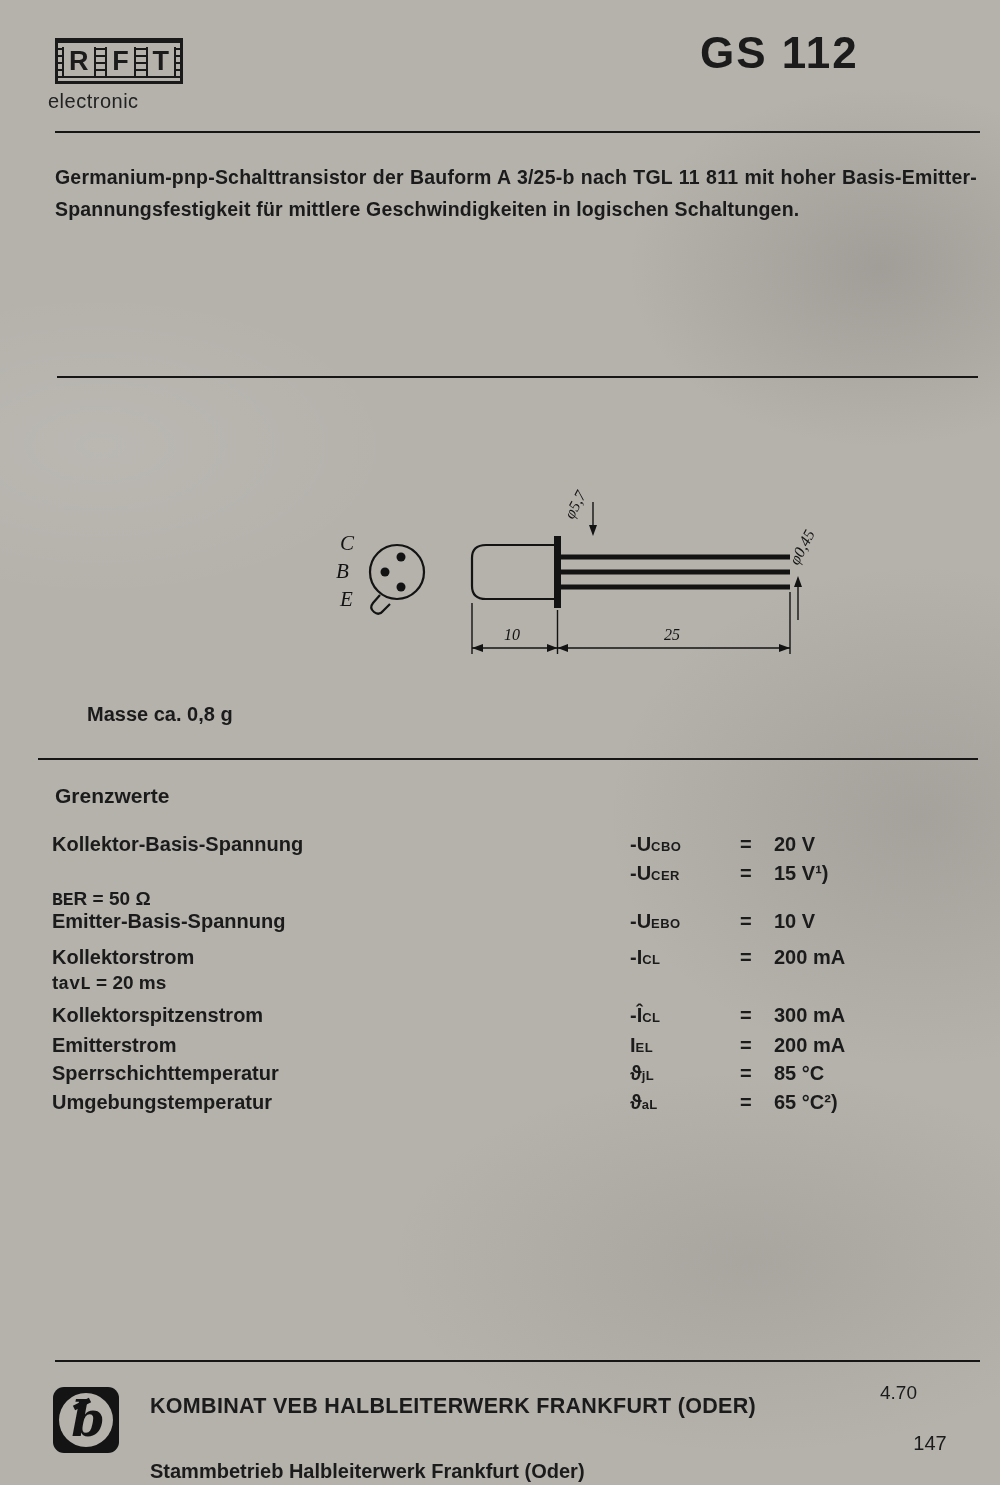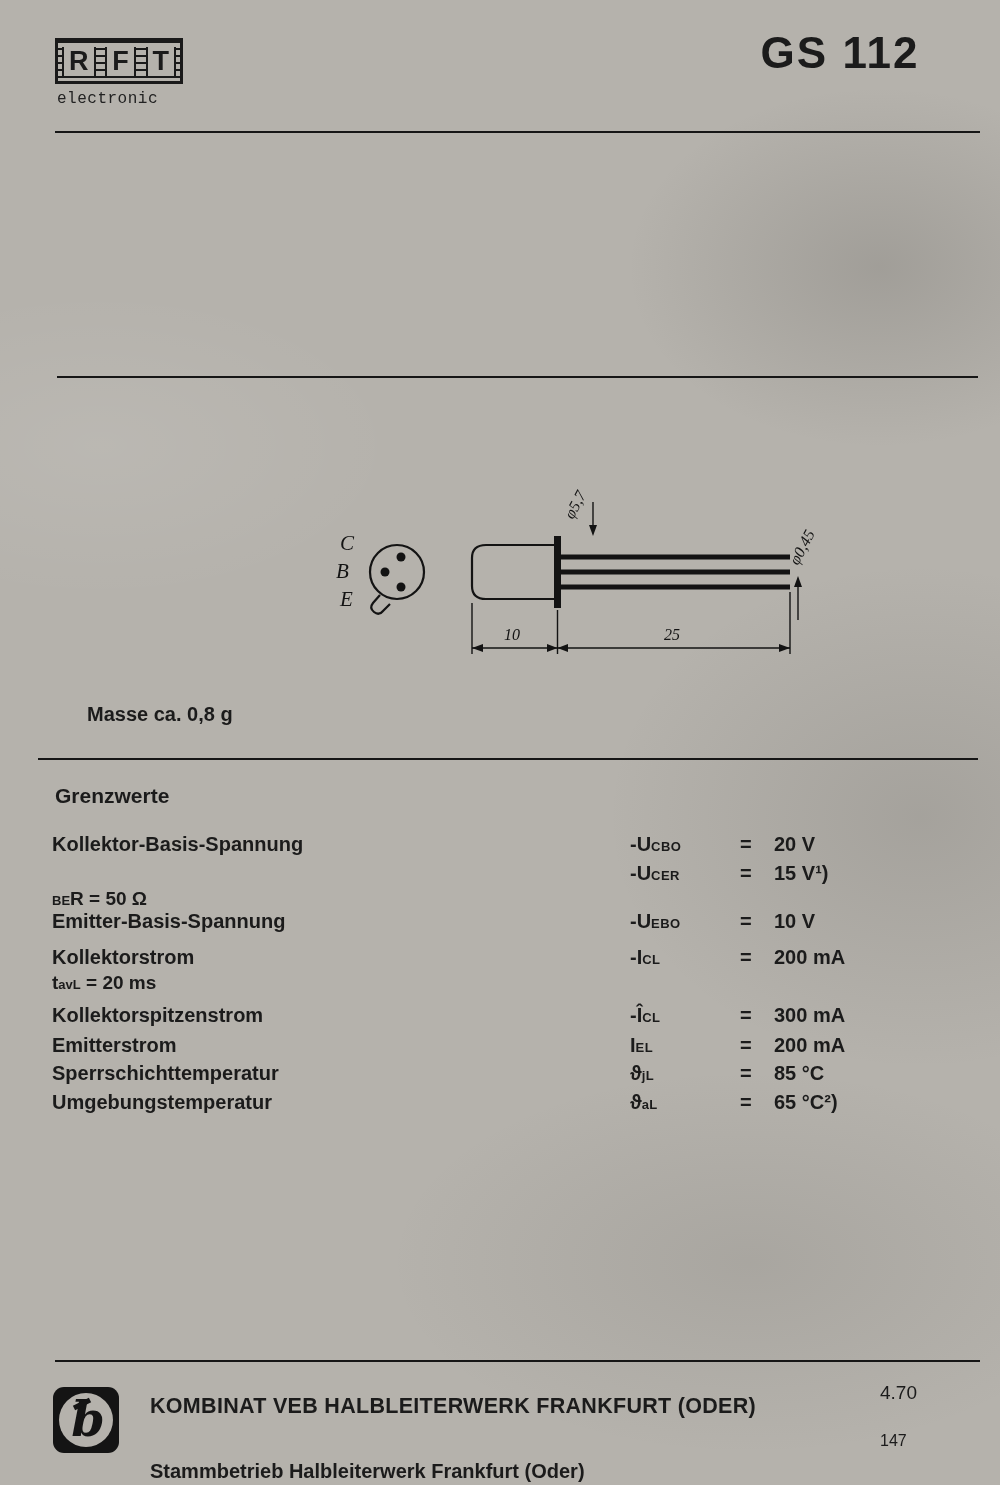--- a/index.html
+++ b/index.html
@@ -20,22 +20,22 @@
   .rft-logo {
     position:absolute; left:55px; top:38px; width:128px; height:46px;
     border:3px solid #1a1a1a; box-sizing:border-box;
     background:repeating-linear-gradient(180deg, #1a1a1a 0 2px, transparent 2px 7px);
     display:flex; align-items:center; justify-content:space-between; padding:0 4px;
   }
   .rft-logo .lt {
     font-weight:700; font-size:27px; line-height:1; background:#b5b2ac;
     border-left:2px solid #1a1a1a; border-right:2px solid #1a1a1a; padding:1px 5px;
   }
-  .brand-sub { position:absolute; left:57px; top:90px; font-size:16px; letter-spacing:0.5px; color:#222;font-family:Liberation Mono, monospace; }
-  .part-number { position:absolute; left:700px; top:28px; width:280px; text-align:center;
+  .brand-sub { position:absolute; left:48px; top:90px; font-size:20px; letter-spacing:0.5px; color:#222; }
+  .part-number { position:absolute; left:700px; top:28px; width:280px; text-align:left;
     font-size:44px; font-weight:700; letter-spacing:2px; }
 
   .description { position:absolute; left:55px; top:162px; width:922px;
     font-size:19.5px; line-height:1.62; font-weight:700; text-align:justify; letter-spacing:0.2px; }
 
   
   .dwg { position:absolute; left:300px; top:468px; }
   .dwg text { font-family:"Liberation Serif","DejaVu Serif",serif; font-style:italic; fill:#131313; }
   .dwg .pin { font-size:21px; }
   .dwg .dim { font-size:16px; }
@@ -48,44 +48,45 @@
 
   .limits { position:absolute; left:52px; top:828px; width:900px; height:330px;
     font-size:20px; font-weight:700; }
   .lrow { position:absolute; left:0; width:100%; height:26px; white-space:nowrap; }
   .lrow .lab { position:absolute; left:0; }
   .lrow .sym { position:absolute; left:578px; }
   .lrow .rel { position:absolute; left:688px; }
   .lrow .val { position:absolute; left:722px; }
   .lnote { position:absolute; left:0; font-size:19px; font-weight:700; white-space:nowrap; }
   .sub { font-size:13px; letter-spacing:0.4px; }
-  .nsub { font-size:13px; }
+  .nsub { font-size:18px;font-family:Liberation Mono, monospace; }
 
   
   .hfo-logo { position:absolute; left:52px; top:1386px; }
   .footer-line1 { position:absolute; left:150px; top:1394px; font-size:21.5px; font-weight:700; letter-spacing:0.3px; }
   .footer-line2 { position:absolute; left:150px; top:1428px; font-size:20px; font-weight:700;margin-top:32px; }
   .date-code { position:absolute; left:880px; top:1382px; width:100px; font-size:19px; }
-  .page-number { position:absolute; left:880px; top:1432px; width:100px; text-align:left; font-size:16px; }
+  .page-number { position:absolute; left:880px; top:1432px; width:100px; text-align:center; font-size:20px; }
 </style>
 </head>
 <body>
 
 <div class="page">
 
   <div class="rft-logo">
     <span class="lt">R</span>
     <span class="lt">F</span>
     <span class="lt">T</span>
   </div>
   <div class="brand-sub">electronic</div>
   <div class="part-number">GS 112</div>
 
   <div class="rule" style="left:55px; top:131px; width:925px;"></div>
 
+  <div class="description">Germanium-pnp-Schalttransistor der Bauform A 3/25-b nach TGL 11 811 mit hoher Basis-Emitter-Spannungsfestigkeit für mittlere Geschwindigkeiten in logischen Schaltungen.</div>
 
   <div class="rule" style="left:57px; top:376px; width:921px;"></div>
 
   <svg class="dwg" width="560" height="205" viewBox="0 0 560 205">
 
     <text class="pin" x="40" y="82">C</text>
     <text class="pin" x="36" y="110">B</text>
     <text class="pin" x="40" y="138">E</text>
 
     <g>

